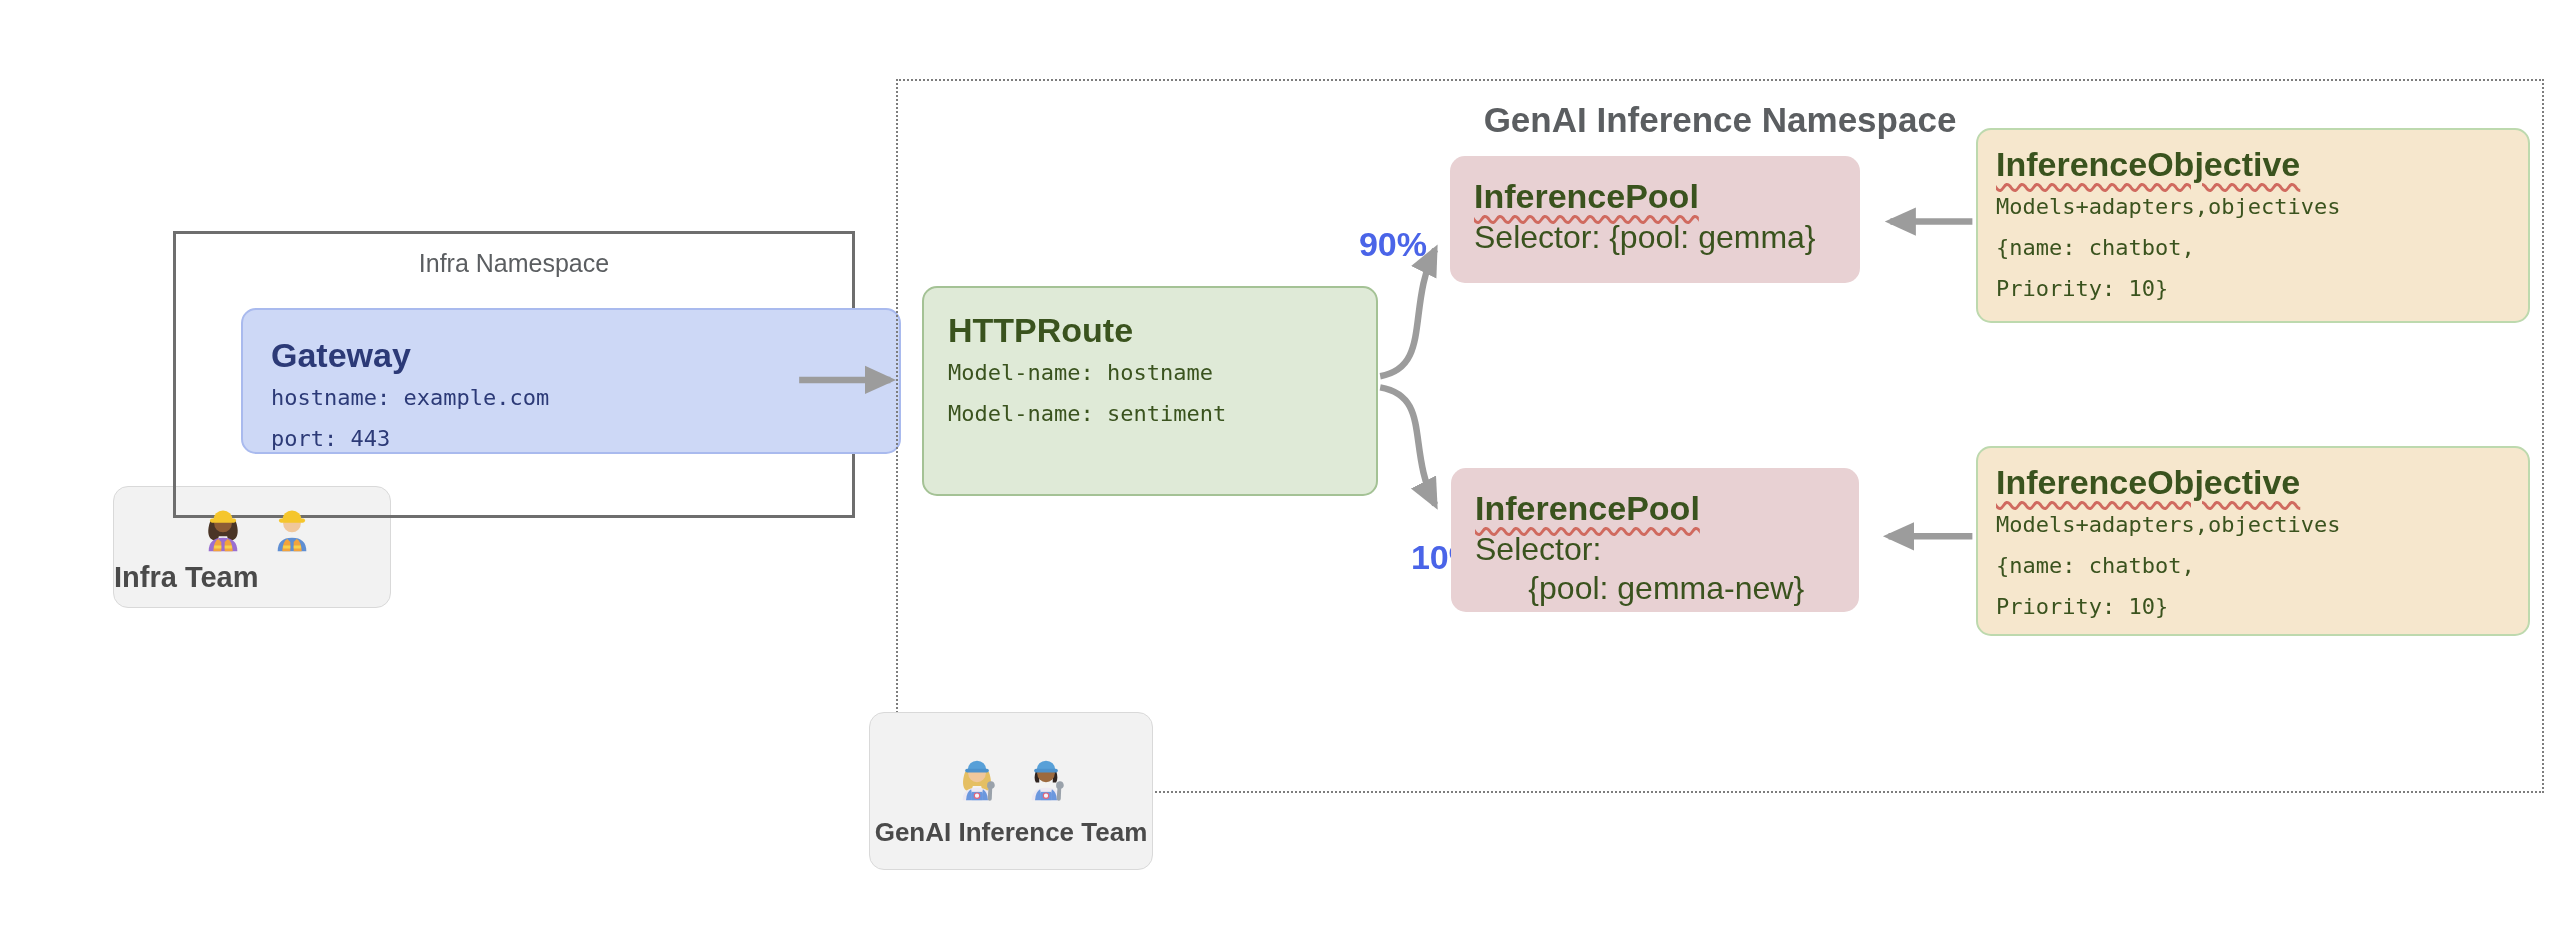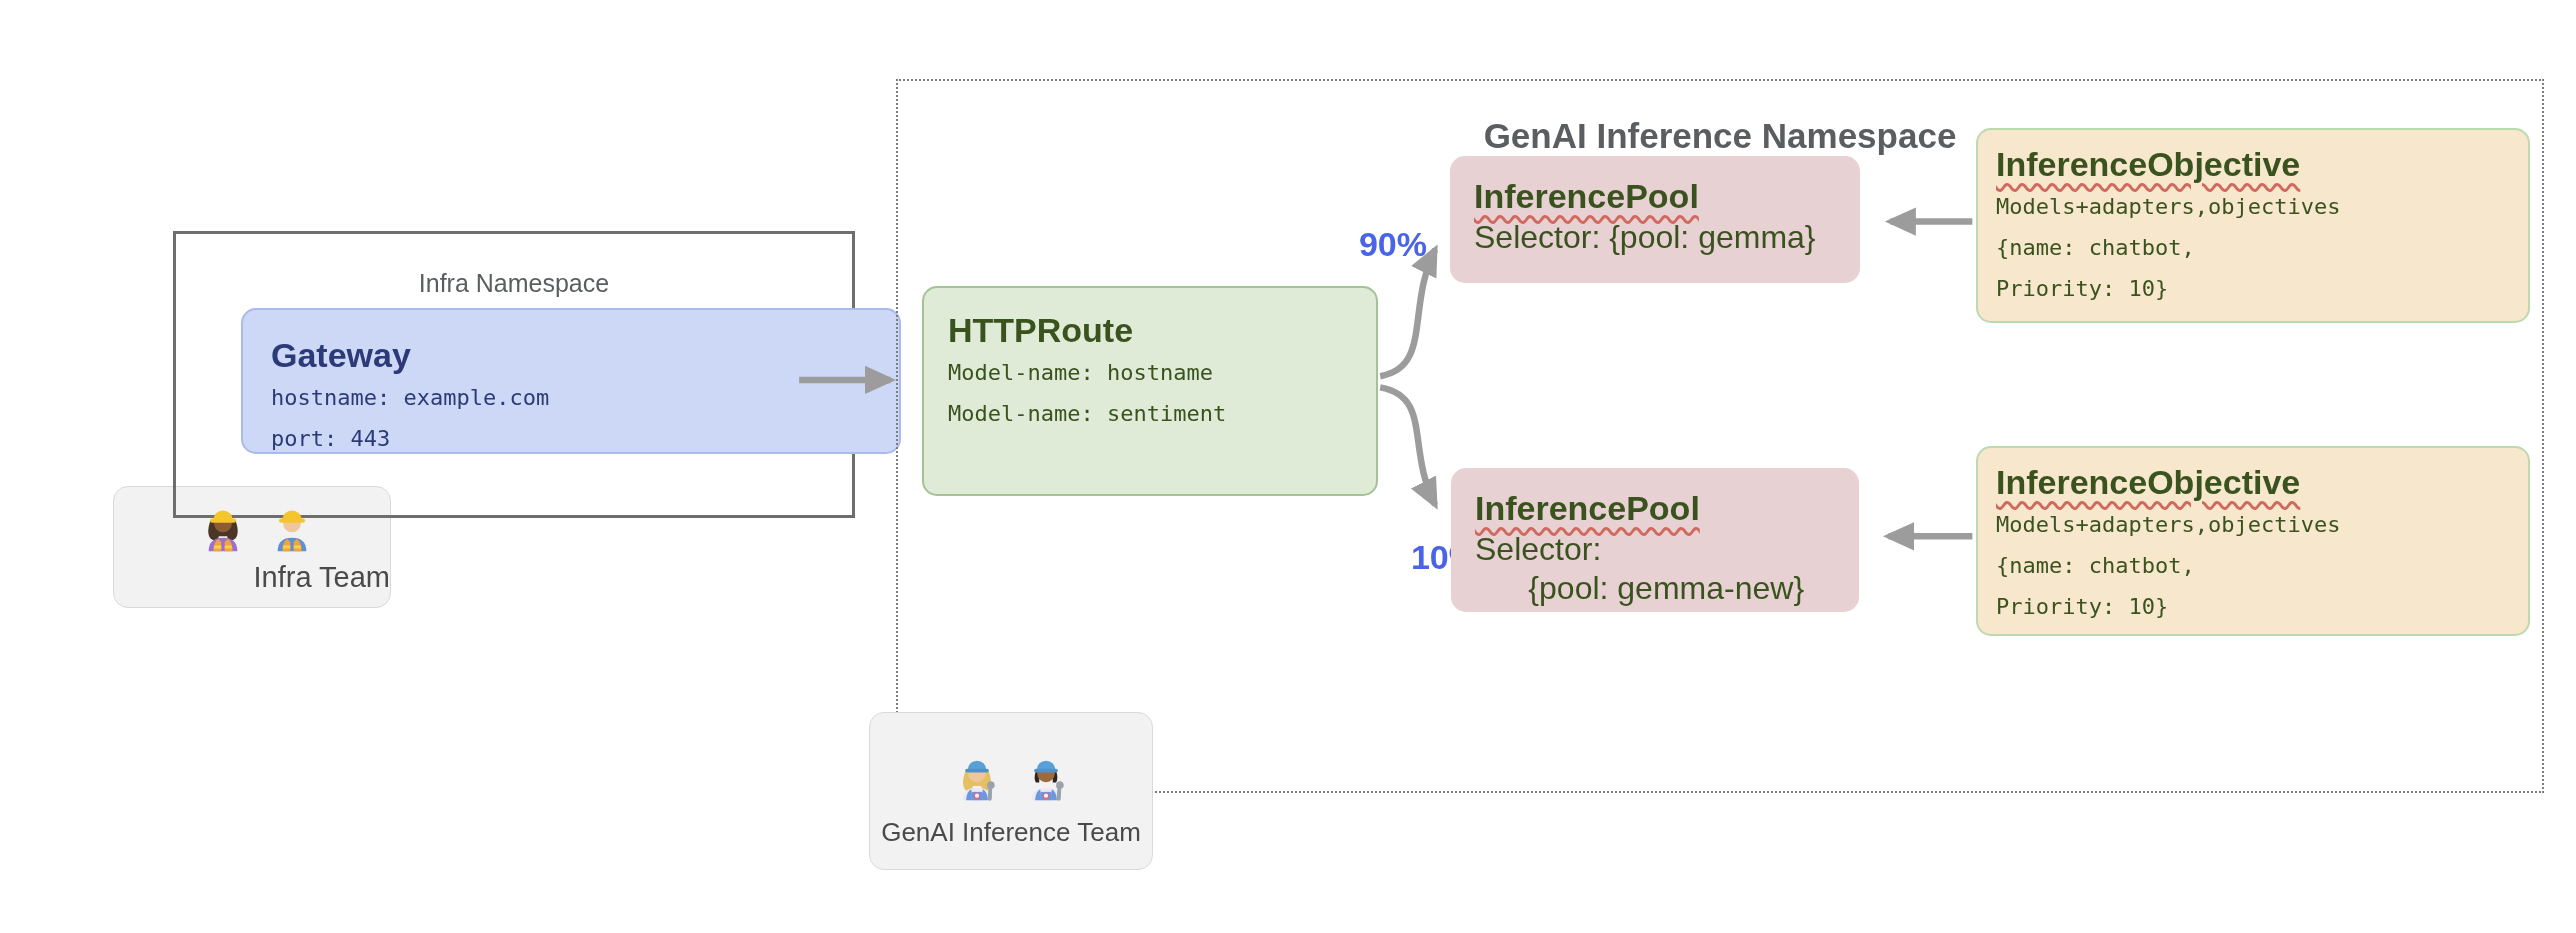--- a/index.html
+++ b/index.html
@@ -11,30 +11,30 @@
   .abs{position:absolute; box-sizing:border-box;}
 
   
   .infra-ns{
     left:173px; top:231px; width:682px; height:287px;
     border:3.7px solid var(--namespace-border,#6e6e6e);
     background:transparent;
   }
   .infra-ns-title{
     left:0; top:15px; width:100%; text-align:center;
-    font-size:25px; color:var(--namespace-text,#5b5e61); font-weight:400;margin-top:20px;
+    font-size:25px; color:var(--namespace-text,#5b5e61); font-weight:400;
   }
   .genai-ns{
     left:896px; top:79px; width:1648px; height:714px;
     border:2.8px dotted #7d7d7d;
     background:transparent;
   }
   .genai-ns-title{
     left:0; top:18.6px; width:100%; text-align:center;
-    font-size:35px; font-weight:700; color:var(--namespace-text,#5b5e61);margin-top:16px;
+    font-size:35px; font-weight:700; color:var(--namespace-text,#5b5e61);
   }
 
   
   .card{border-radius:15px;}
   .box-title{font-size:34px; font-weight:700; line-height:43px; white-space:pre;}
   .mono-line{font-family:"DejaVu Sans Mono", monospace; font-size:22px; line-height:41px; white-space:pre;}
   .sans-line{font-size:32px; line-height:39px; white-space:pre;}
   .squiggle{
     display:inline-block;
     text-decoration-line:underline;
@@ -86,21 +86,21 @@
     border:1.9px solid var(--team-border,#d9d9d9);
     border-radius:15px;
   }
   .infra-team-box{left:113px; top:486px; width:278px; height:122px;}
   .genai-team-box{
     left:869px; top:712px; width:284px; height:158px;
     display:flex; flex-direction:column; align-items:center; justify-content:flex-end;
     padding-bottom:21px; gap:15px;
   }
   .team-label{
-    font-weight:400; color:var(--team-text,#4a4a4a); text-align:right; white-space:nowrap;
+    font-weight:700; color:var(--team-text,#4a4a4a); text-align:left; white-space:nowrap;
   }
   .infra-team-label{position:absolute; left:0; bottom:13px; width:100%; font-size:29px;}
   .genai-team-label{font-size:26px;}
   .emoji-row{display:flex; gap:15px; align-items:flex-end;}
   .infra-emoji-overlay{left:196px; top:499px;}
   .emoji{width:54px; height:54px; display:block;}
 
   
   .arrows{left:0; top:0; width:2576px; height:933px; pointer-events:none;}
   .arrows path.shaft{stroke:var(--arrow,#9c9c9c); stroke-width:7; fill:none;}

